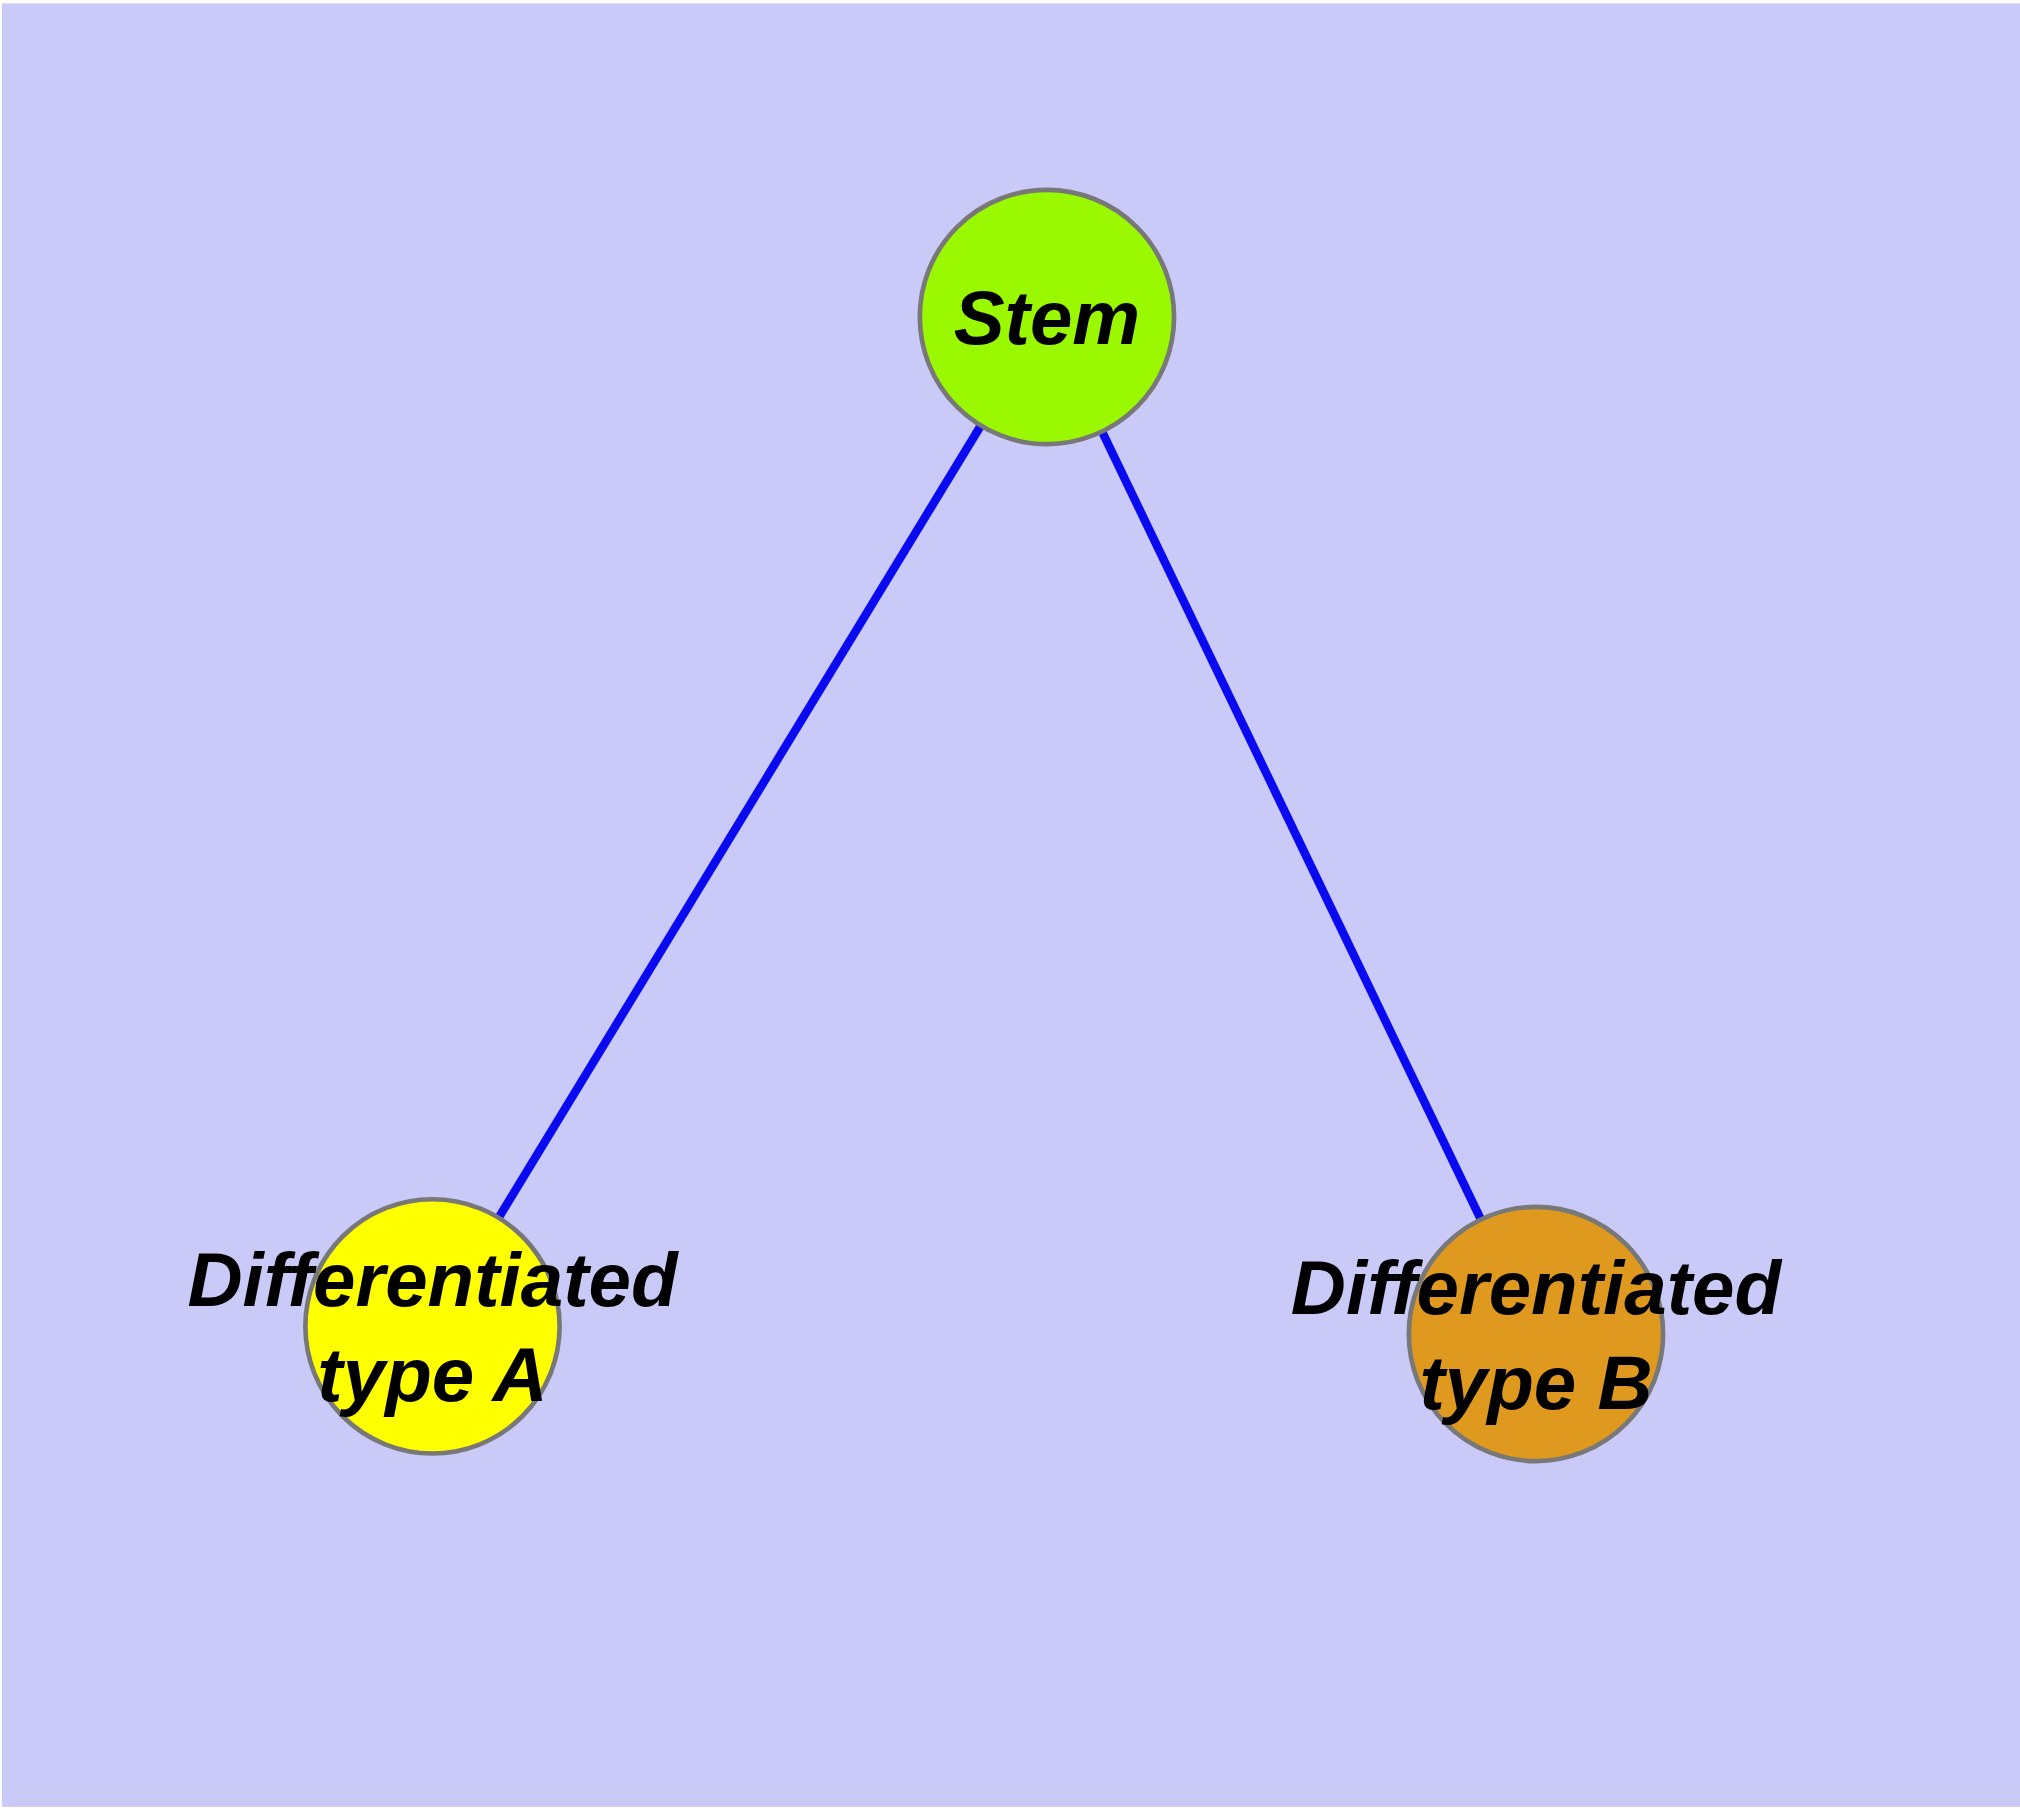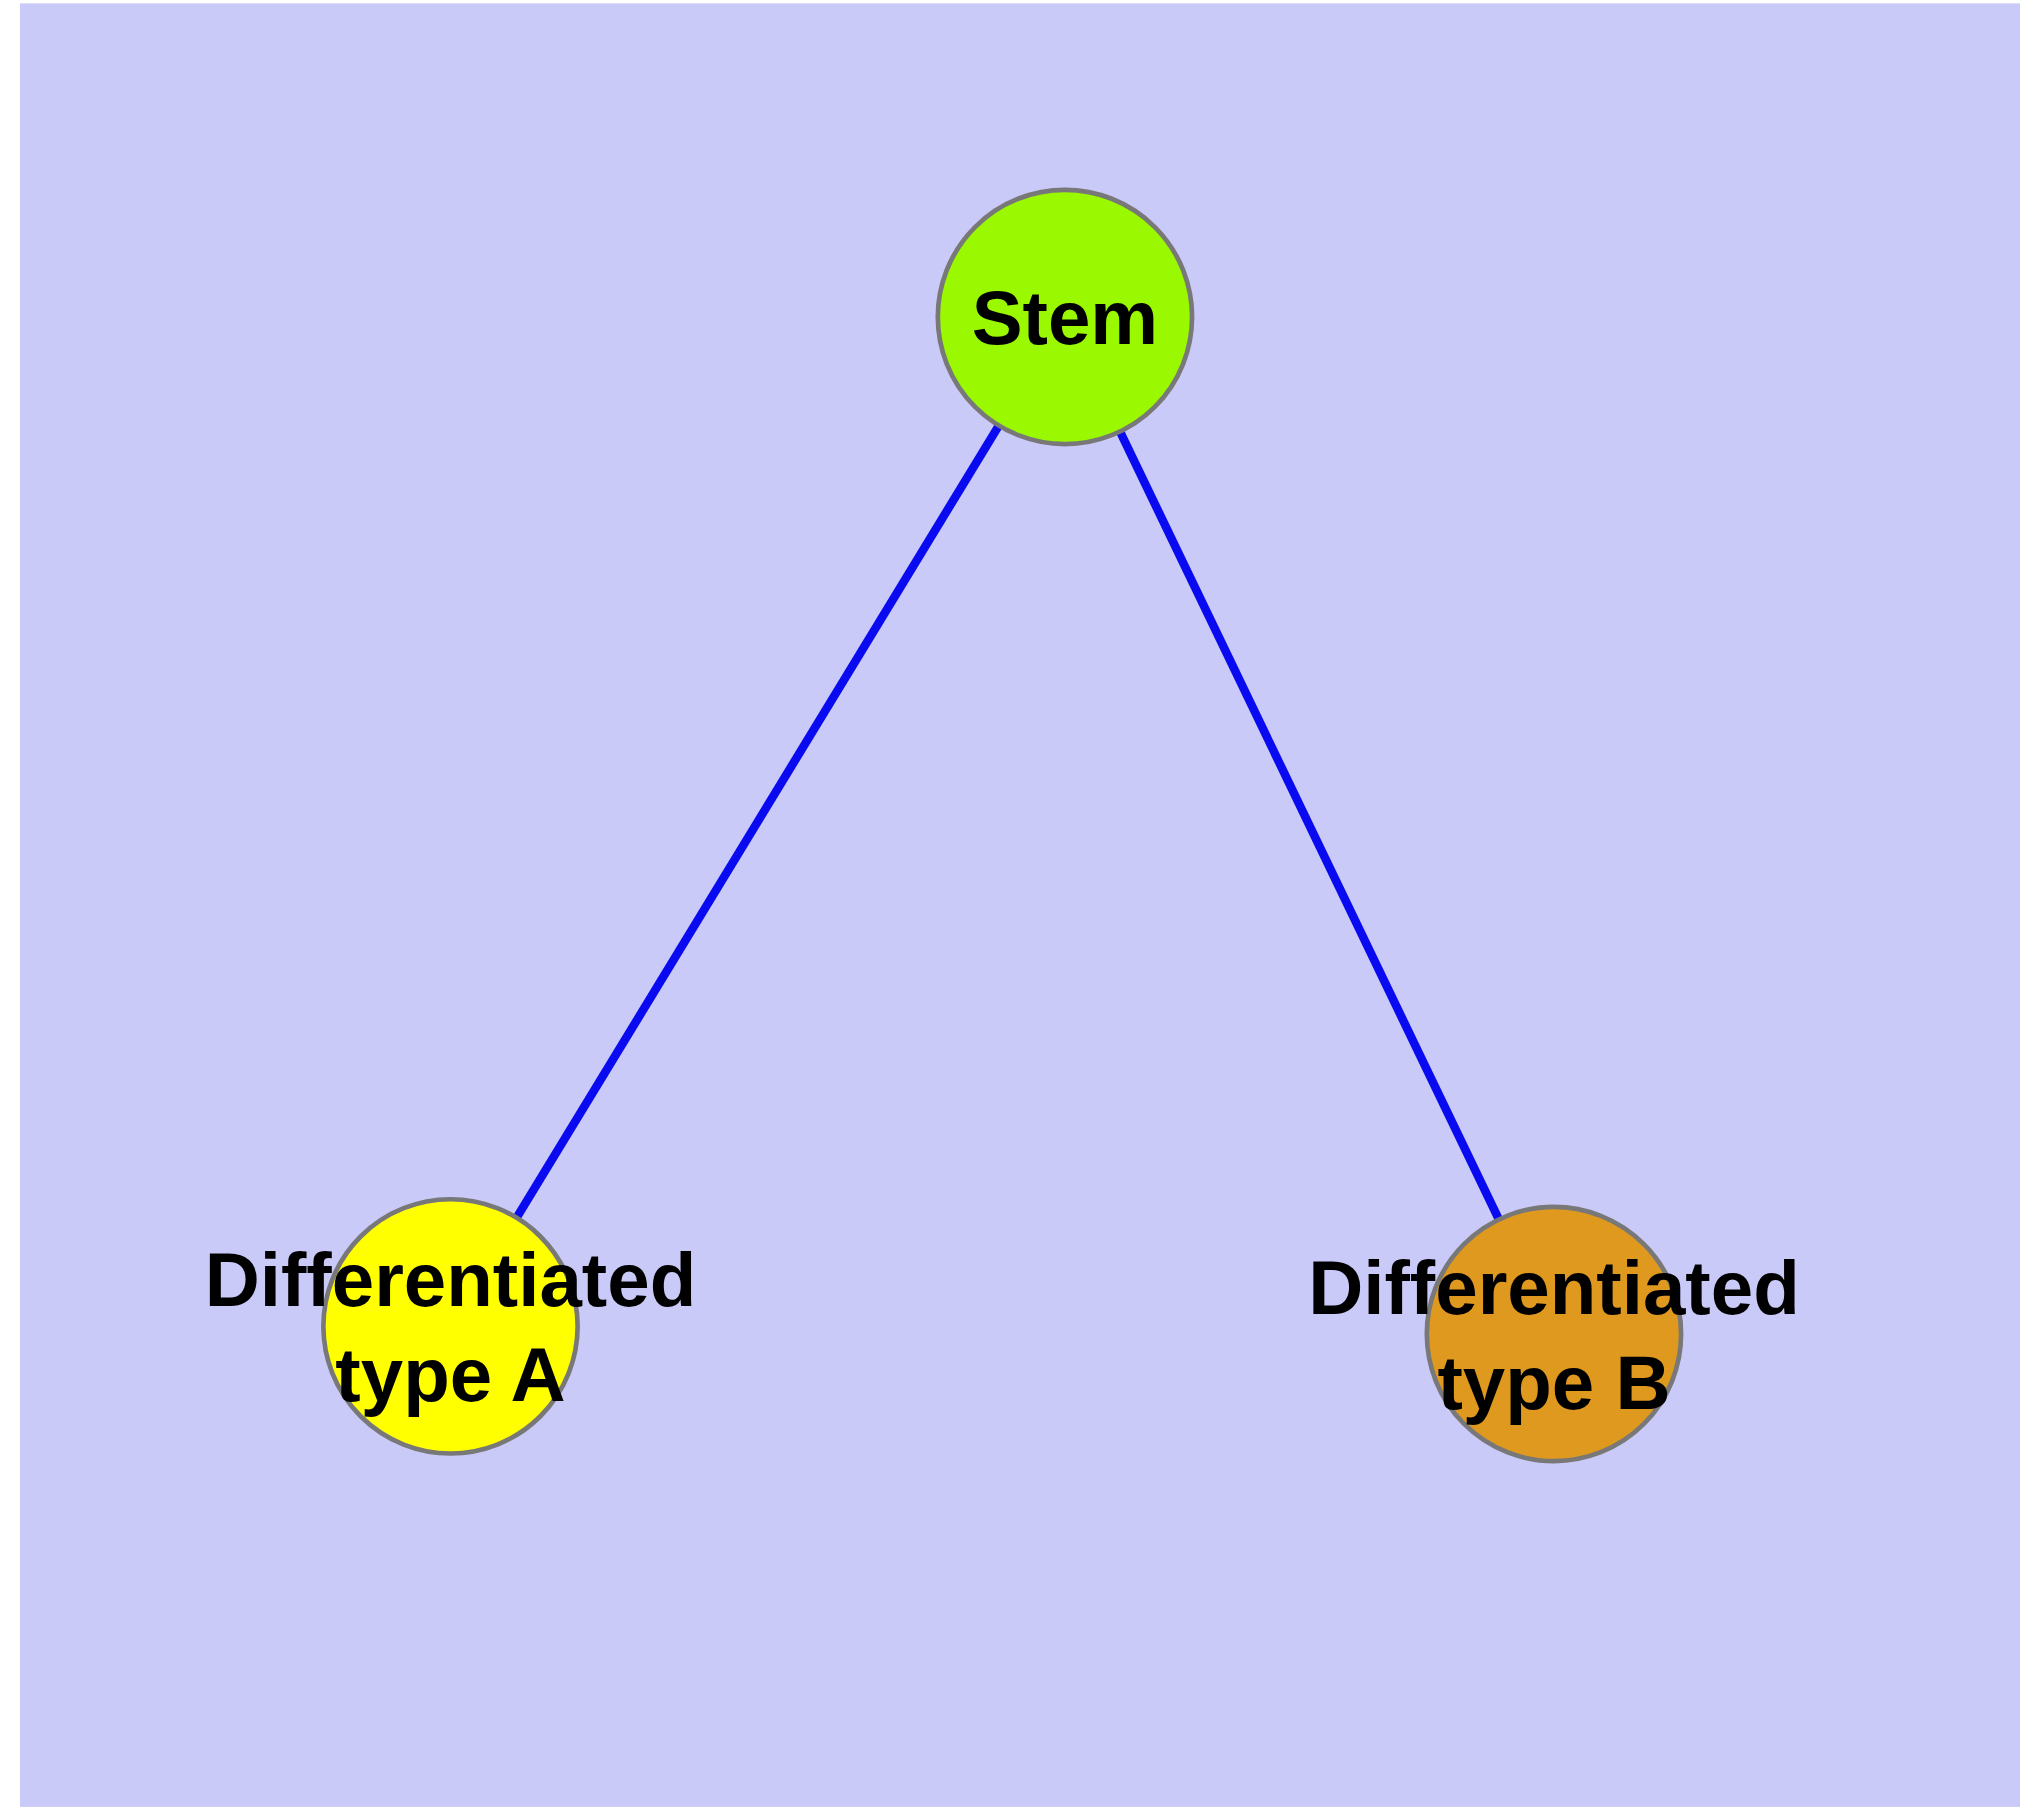--- a/index.html
+++ b/index.html
@@ -6,24 +6,25 @@
     margin: 0;
     padding: 0;
     width: 2021px;
     height: 1812px;
     background: #ffffff;
     font-family: "Liberation Sans", "DejaVu Sans", sans-serif;
     overflow: hidden;
   }
   #stage {
     position: absolute;
-    left: 18px;
+    left: 0;
     top: 0;
     width: 1625px;
     height: 1812px;
+    font-style: italic;
   }
   svg text {
     font-family: "Liberation Sans", "DejaVu Sans", sans-serif;
     font-weight: bold;
   }
 </style>
 </head>
 <body>
 
 <div id="stage">

